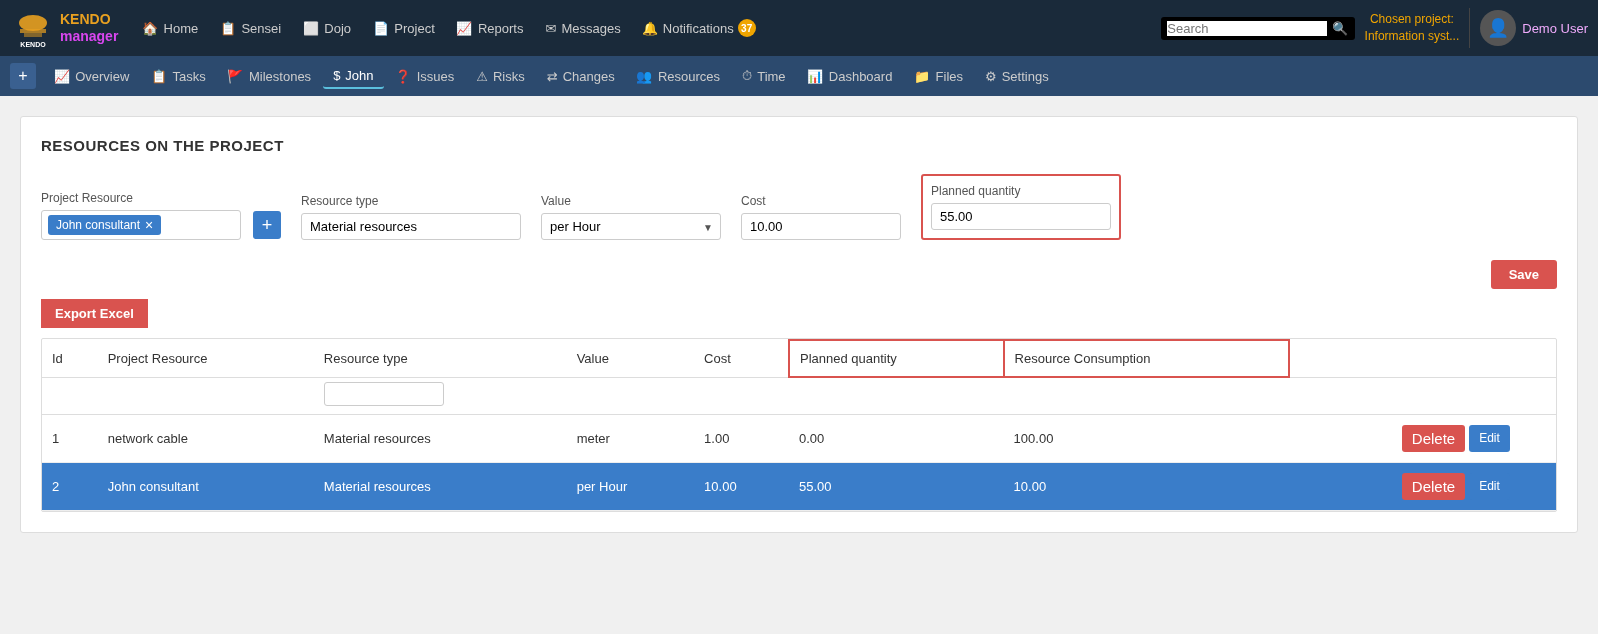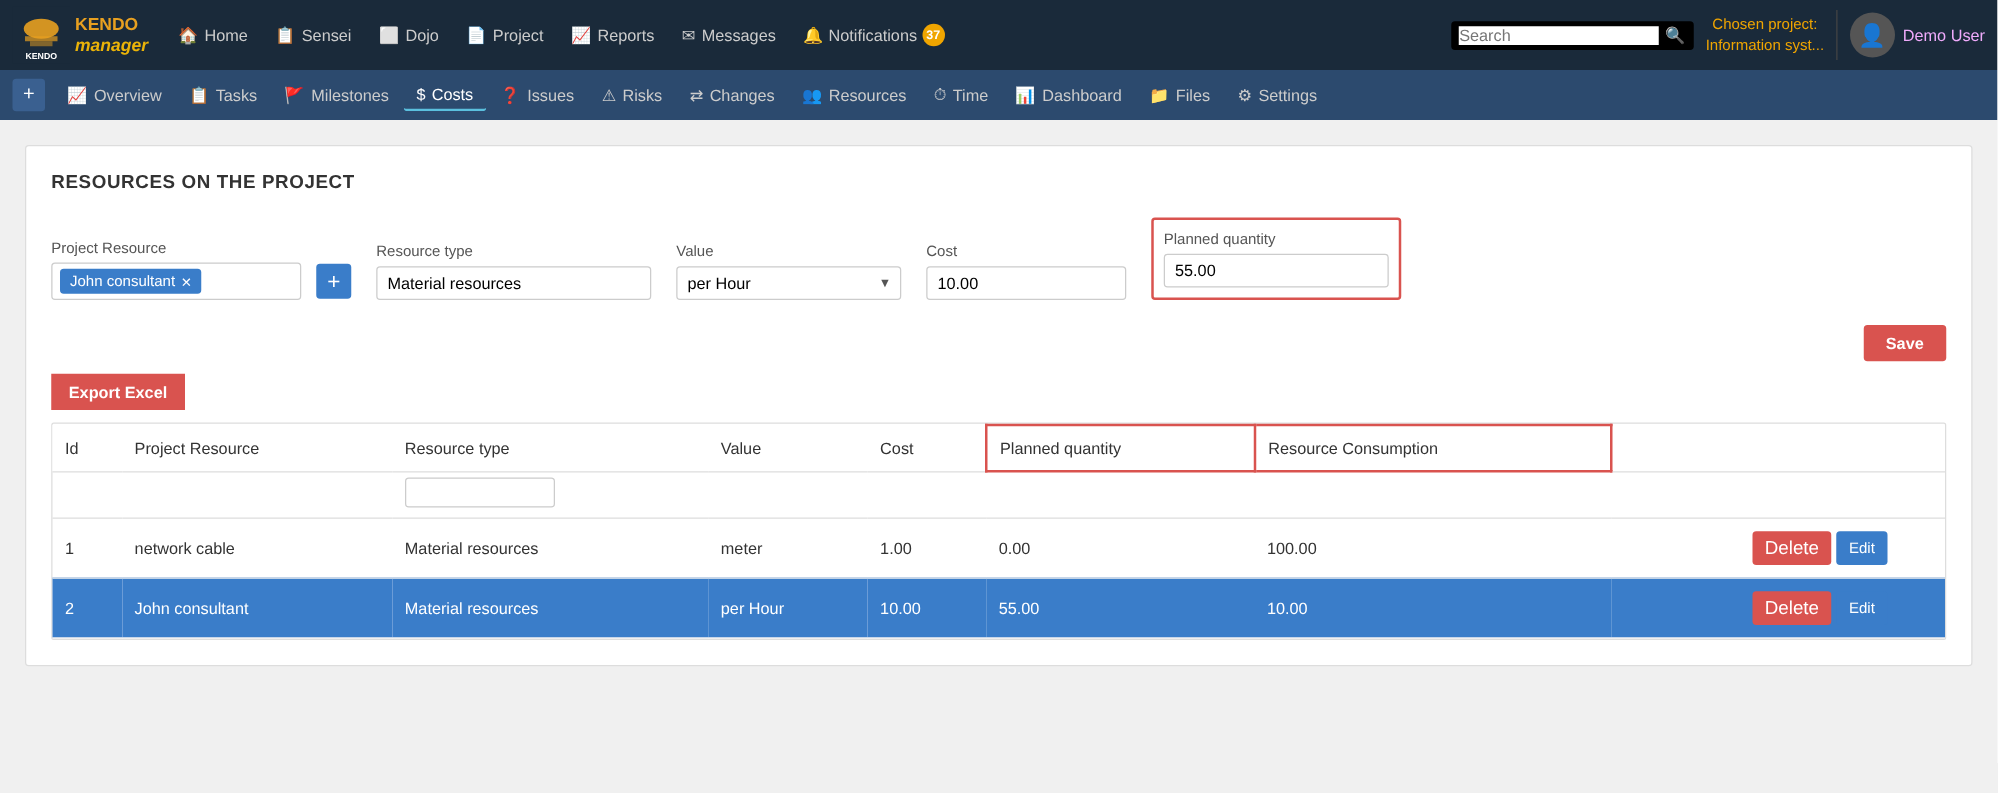--- a/index.html
+++ b/index.html
@@ -362,21 +362,21 @@
 
 <nav class="top-nav">
   <div class="logo-area">
     <svg class="logo-icon" viewBox="0 0 46 46" xmlns="http://www.w3.org/2000/svg">
       <rect width="46" height="46" fill="#1a2a3a"></rect>
       <ellipse cx="23" cy="18" rx="14" ry="8" fill="#e8a020" opacity="0.9"></ellipse>
       <rect x="10" y="24" width="26" height="4" fill="#e8a020" opacity="0.7"></rect>
       <rect x="14" y="28" width="18" height="4" fill="#e8a020" opacity="0.5"></rect>
       <text x="23" y="42" text-anchor="middle" fill="#fff" font-size="7" font-family="Arial" font-weight="bold">KENDO</text>
     </svg>
-    <span style="color:#e8a020; font-weight:bold; font-size:14px; line-height:1.2;">KENDO<br><span style="color:#eab308;font-style:italic;">manager</span></span>
+    <span style="color:#e8a020; font-weight:bold; font-size:14px; line-height:1.2;">KENDO<br><span style="color:#d946ef;">manager</span></span>
   </div>
 
   <div class="nav-items">
     <div class="nav-item">
       <span>🏠</span>
       <span>Home</span>
     </div>
     <div class="nav-item">
       <span>📋</span>
       <span>Sensei</span>
@@ -430,21 +430,21 @@
   <div class="sub-nav-item">
     <span>📋</span>
     <span>Tasks</span>
   </div>
   <div class="sub-nav-item">
     <span>🚩</span>
     <span>Milestones</span>
   </div>
   <div class="sub-nav-item active">
     <span>$</span>
-    <span>Costs</span>
+    <span>John</span>
   </div>
   <div class="sub-nav-item">
     <span>❓</span>
     <span>Issues</span>
   </div>
   <div class="sub-nav-item">
     <span>⚠</span>
     <span>Risks</span>
   </div>
   <div class="sub-nav-item">

